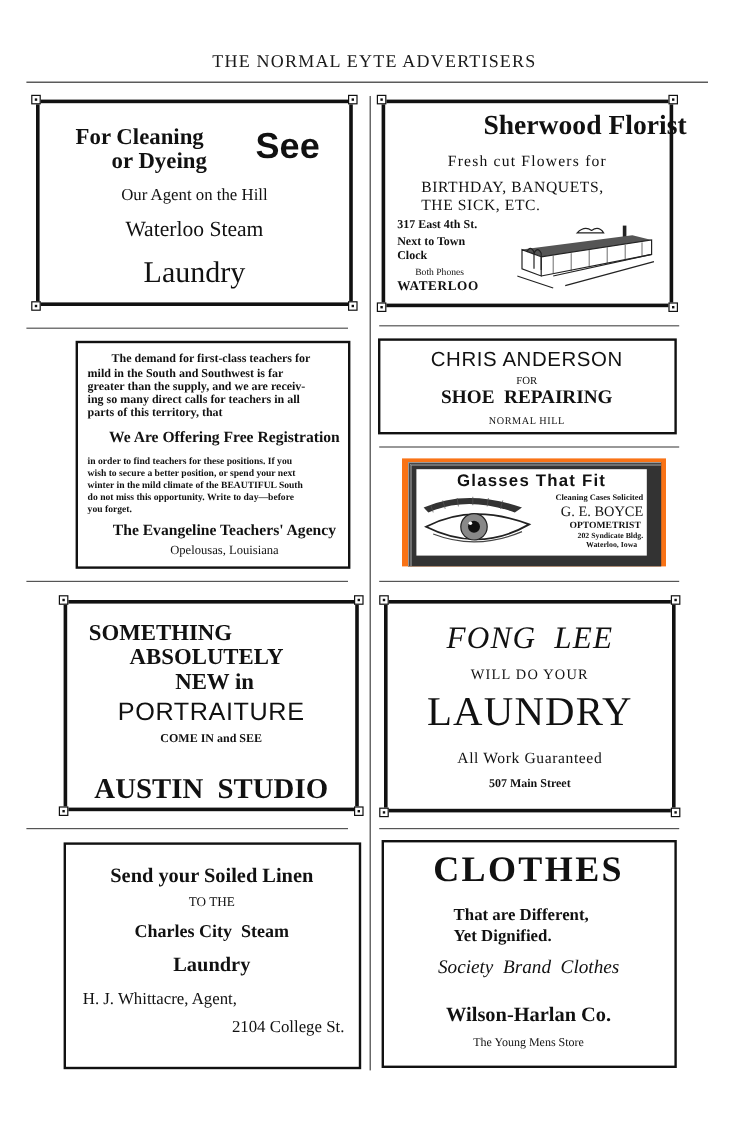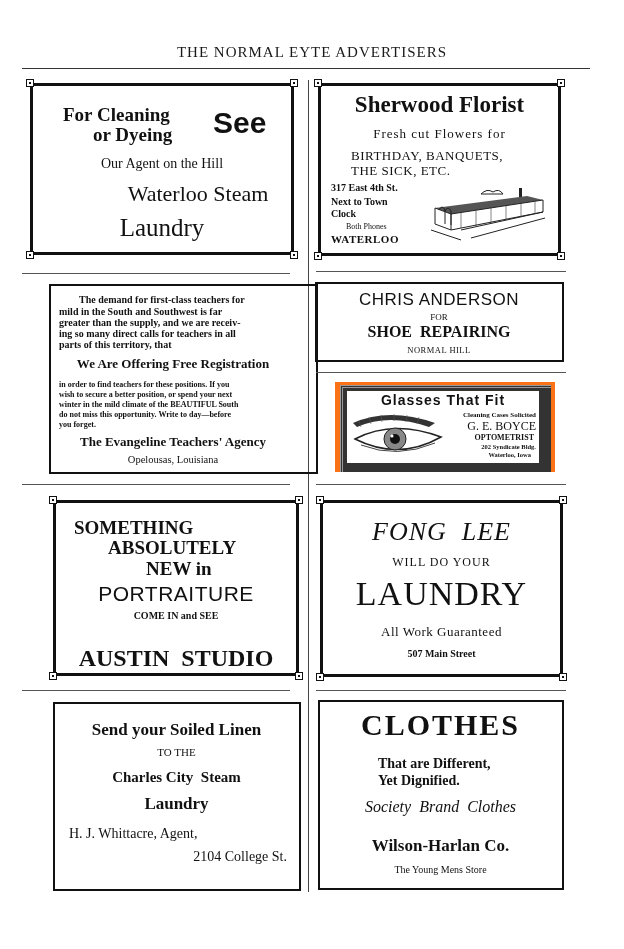--- a/index.html
+++ b/index.html
@@ -42,30 +42,30 @@
 
 <div class="abs obox" style="left:30px; top:83px; width:264px; height:172px;">
   <span class="corner c-tl"></span>
   <span class="corner c-tr"></span>
   <span class="corner c-bl"></span>
   <span class="corner c-br"></span>
   <div class="line serif bold" style="left:30px; top:18px; font-size:19px;">For Cleaning</div>
   <div class="line serif bold" style="left:60px; top:38px; font-size:19px;">or Dyeing</div>
   <div class="line sans bold" style="left:180px; top:20px; font-size:30px;">See</div>
   <div class="line serif" style="left:0; width:258px; text-align:center; top:70px; font-size:14px;">Our Agent on the Hill</div>
-  <div class="line serif" style="left:0; width:258px; text-align:center; top:95px; font-size:22px;margin-left:36px;">Waterloo Steam</div>
+  <div class="line serif" style="left:0; width:258px; text-align:center; top:95px; font-size:18px;">Waterloo Steam</div>
   <div class="line serif" style="left:0; width:258px; text-align:center; top:128px; font-size:25px;">Laundry</div>
 </div>
 
 <div class="abs obox" style="left:318px; top:83px; width:243px; height:173px;">
   <span class="corner c-tl"></span>
   <span class="corner c-tr"></span>
   <span class="corner c-bl"></span>
   <span class="corner c-br"></span>
-  <div class="line serif bold" style="left:0; width:237px; text-align:center; top:6px; font-size:23px;">Sherwood Florist</div>
+  <div class="line serif bold" style="left:0; width:237px; text-align:center; top:6px; font-size:23px;padding-left:48px;">Sherwood Florist</div>
   <div class="line serif" style="left:0; width:237px; text-align:center; top:40px; font-size:13px; letter-spacing:1px;">Fresh cut Flowers for</div>
   <div class="line serif" style="left:30px; top:62px; font-size:13px; letter-spacing:0.5px;">BIRTHDAY, BANQUETS,</div>
   <div class="line serif" style="left:30px; top:77px; font-size:13px; letter-spacing:0.5px;">THE SICK, ETC.</div>
   <div class="line serif bold" style="left:10px; top:96px; font-size:10px;">317 East 4th St.</div>
   <div class="line serif bold" style="left:10px; top:110px; font-size:10px;">Next to Town</div>
   <div class="line serif bold" style="left:10px; top:122px; font-size:10px;">Clock</div>
   <div class="line serif" style="left:25px; top:136px; font-size:8px;">Both Phones</div>
   <div class="line serif bold" style="left:10px; top:147px; font-size:11px; letter-spacing:0.5px;">WATERLOO</div>
   <svg class="abs" style="left:110px; top:100px;" width="118" height="56" viewBox="0 0 118 56">
     <path d="M50 8 q6-6 12-2 q6-4 10 2 z" fill="none" stroke="#222" stroke-width="1"></path>
@@ -87,21 +87,21 @@
         <line x1="75" y1="20" x2="75" y2="34"></line>
       <line x1="90" y1="18" x2="90" y2="31"></line>
         <line x1="104" y1="16" x2="104" y2="28"></line>
     </g>
   </svg>
 </div>
 
 <div class="abs hsep" style="left:22px; top:273px; width:268px;"></div>
 <div class="abs hsep" style="left:316px; top:271px; width:250px;"></div>
 
-<div class="abs pbox" style="left:49px; top:284px; width:269px; height:190px; padding:0;">
+<div class="abs pbox" style="left:63px; top:284px; width:229px; height:190px; padding:0;">
   <div class="line serif bold" style="left:28px; top:8px; font-size:10px;">The demand for first-class teachers  for</div>
   <div class="line serif bold" style="left:8px; top:20px; font-size:10px;">mild in the South and Southwest is far</div>
   <div class="line serif bold" style="left:8px; top:31px; font-size:10px;">greater than the supply, and we are receiv-</div>
   <div class="line serif bold" style="left:8px; top:42px; font-size:10px;">ing so many direct calls for teachers in all</div>
   <div class="line serif bold" style="left:8px; top:53px; font-size:10px;">parts of this territory, that</div>
   <div class="line serif bold" style="left:0; width:244px; text-align:center; top:70px; font-size:13px;">We Are Offering Free Registration</div>
   <div class="line serif" style="left:8px; top:94px; font-size:8px; font-weight:bold;">in order to find teachers for these positions.    If you</div>
   <div class="line serif" style="left:8px; top:104px; font-size:8px; font-weight:bold;">wish to secure a better position, or spend  your next</div>
   <div class="line serif" style="left:8px; top:114px; font-size:8px; font-weight:bold;">winter in the mild climate of the BEAUTIFUL South</div>
   <div class="line serif" style="left:8px; top:124px; font-size:8px; font-weight:bold;">do not miss this opportunity.   Write to day—before</div>

